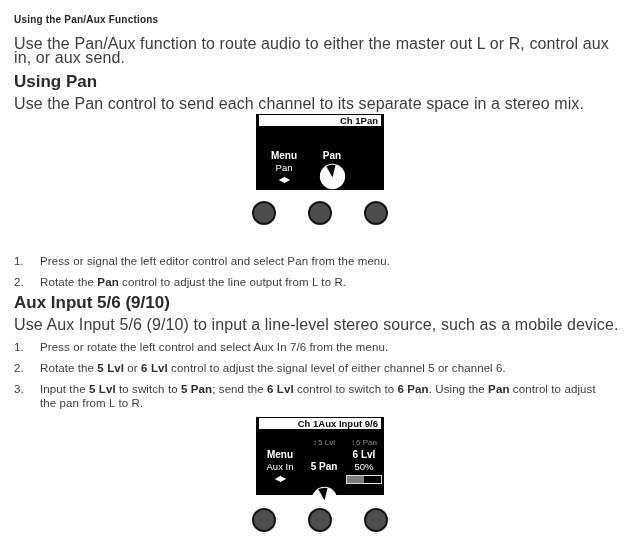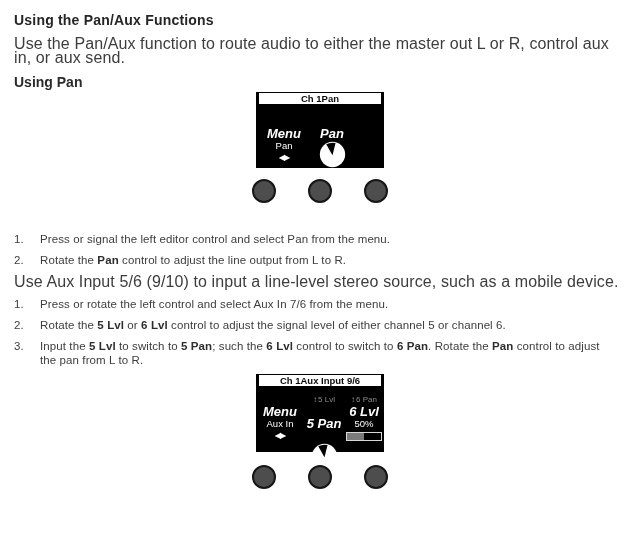--- a/index.html
+++ b/index.html
@@ -2,44 +2,44 @@
 <html><head>
 <meta charset="utf-8">
 <style>
   * { margin:0; padding:0; box-sizing:border-box; }
   html,body { background:#fff; }
   .page {
     width:640px; height:552px; background:#ffffff; position:relative;
     font-family:"Liberation Sans", sans-serif; color:#3d3d3d;
     padding:12px 14px 0 14px; overflow:hidden;
   }
-  .h1 { font-size:14px; line-height:16px; font-weight:700; color:#262626; letter-spacing:.2px; }
+  .h1 { font-size:10px; line-height:16px; font-weight:700; color:#262626; letter-spacing:.2px; }
   .para { font-size:16px; line-height:14px; margin-top:9px; letter-spacing:.1px; }
-  .h2 { font-size:14px; line-height:14px; font-weight:700; color:#2b2b2b; margin-top:10px; }
+  .h2 { font-size:17px; line-height:14px; font-weight:700; color:#2b2b2b; margin-top:10px; }
   .para2 { margin-top:8px; }
 
   
   .device { width:136px; margin:0 auto; }
   .device1 { margin-top:3px; }
   .device2 { margin-top:7px; }
   .lcd {
     width:128px; margin:0 auto; background:#000; color:#fff;
   }
   .lcd1 { height:76px; }
   .lcd2 { height:78px; }
   .lcd-header {
     margin:2px; height:13px; background:#fff; border:1px solid #000;
-    display:flex; justify-content:center; align-items:center;
+    display:flex; justify-content:flex-end; align-items:center;
     padding:0 3px; font-size:9.5px; font-weight:700; color:#0a0a0a; line-height:11px;
   }
   .lcd-body1 { display:flex; padding:20px 2px 0 8px; }
   .lcd-col { display:flex; flex-direction:column; align-items:center; }
   .c1-1 { width:40px; }
   .c1-2 { width:56px; }
-  .scr-bold { font-size:13px; font-weight:700; line-height:13px;font-style:italic; }
+  .scr-bold { font-size:10px; font-weight:700; line-height:13px; }
   .scr-val { font-size:9.5px; line-height:12px; }
   .scr-arrows { font-size:8px; line-height:12px; letter-spacing:-1px; }
   .knob-icon { margin-top:1px; }
 
   .lcd-body2 { display:flex; padding:5px 2px 0 4px; }
   .c2-1 { width:40px; }
   .c2-2 { width:48px;gap:12px; }
   .c2-3 { width:32px; }
   .hint { font-size:8px; line-height:11px; color:#8c8c8c; white-space:nowrap; }
   .hint-spacer { height:11px; }
@@ -68,20 +68,21 @@
 </style>
 </head>
 <body>
 
 <div class="page">
 
   <div class="h1">Using the Pan/Aux Functions</div>
   <div class="para">Use the Pan/Aux function to route audio to either the master out L or R, control aux in, or aux send.</div>
 
   <div class="h2">Using Pan</div>
+  <div class="para para2">Use the Pan control to send each channel to its separate space in a stereo mix.</div>
 
   <div class="device device1">
     <div class="lcd lcd1">
       <div class="lcd-header">
         <span>Ch 1</span>
         <span>Pan</span>
       </div>
       <div class="lcd-body1">
         <div class="lcd-col c1-1">
           <span class="scr-bold">Menu</span>
@@ -108,34 +109,35 @@
     <div class="step">
       <span class="step-num">1.</span>
       <span class="step-text"><span>Press or signal the left editor control and select Pan from the menu.</span></span>
     </div>
     <div class="step">
       <span class="step-num">2.</span>
       <span class="step-text"><span>Rotate the </span><span class="b">Pan</span><span> control to adjust the line output from L to R.</span></span>
     </div>
   </div>
 
+  <div class="h2 h2-aux">Aux Input 5/6 (9/10)</div>
   <div class="para para2">Use Aux Input 5/6 (9/10) to input a line-level stereo source, such as a mobile device.</div>
 
   <div class="steps2">
     <div class="step">
       <span class="step-num">1.</span>
       <span class="step-text"><span>Press or rotate the left control and select Aux In 7/6 from the menu.</span></span>
     </div>
     <div class="step">
       <span class="step-num">2.</span>
       <span class="step-text"><span>Rotate the </span><span class="b">5 Lvl</span><span> or </span><span class="b">6 Lvl</span><span> control to adjust the signal level of either channel 5 or channel 6.</span></span>
     </div>
     <div class="step">
       <span class="step-num">3.</span>
-      <span class="step-text"><span>Input the </span><span class="b">5 Lvl</span><span> to switch to </span><span class="b">5 Pan</span><span>; such the </span><span class="b">6 Lvl</span><span> control to switch to </span><span class="b">6 Pan</span><span>. Rotate the </span><span class="b">Pan</span><span> control to adjust the pan from L to R.</span></span>
+      <span class="step-text"><span>Input the </span><span class="b">5 Lvl</span><span> to switch to </span><span class="b">5 Pan</span><span>; send the </span><span class="b">6 Lvl</span><span> control to switch to </span><span class="b">6 Pan</span><span>. Using the </span><span class="b">Pan</span><span> control to adjust the pan from L to R.</span></span>
     </div>
   </div>
 
   <div class="device device2">
     <div class="lcd lcd2">
       <div class="lcd-header">
         <span>Ch 1</span>
         <span>Aux Input 9/6</span>
       </div>
       <div class="lcd-body2">

